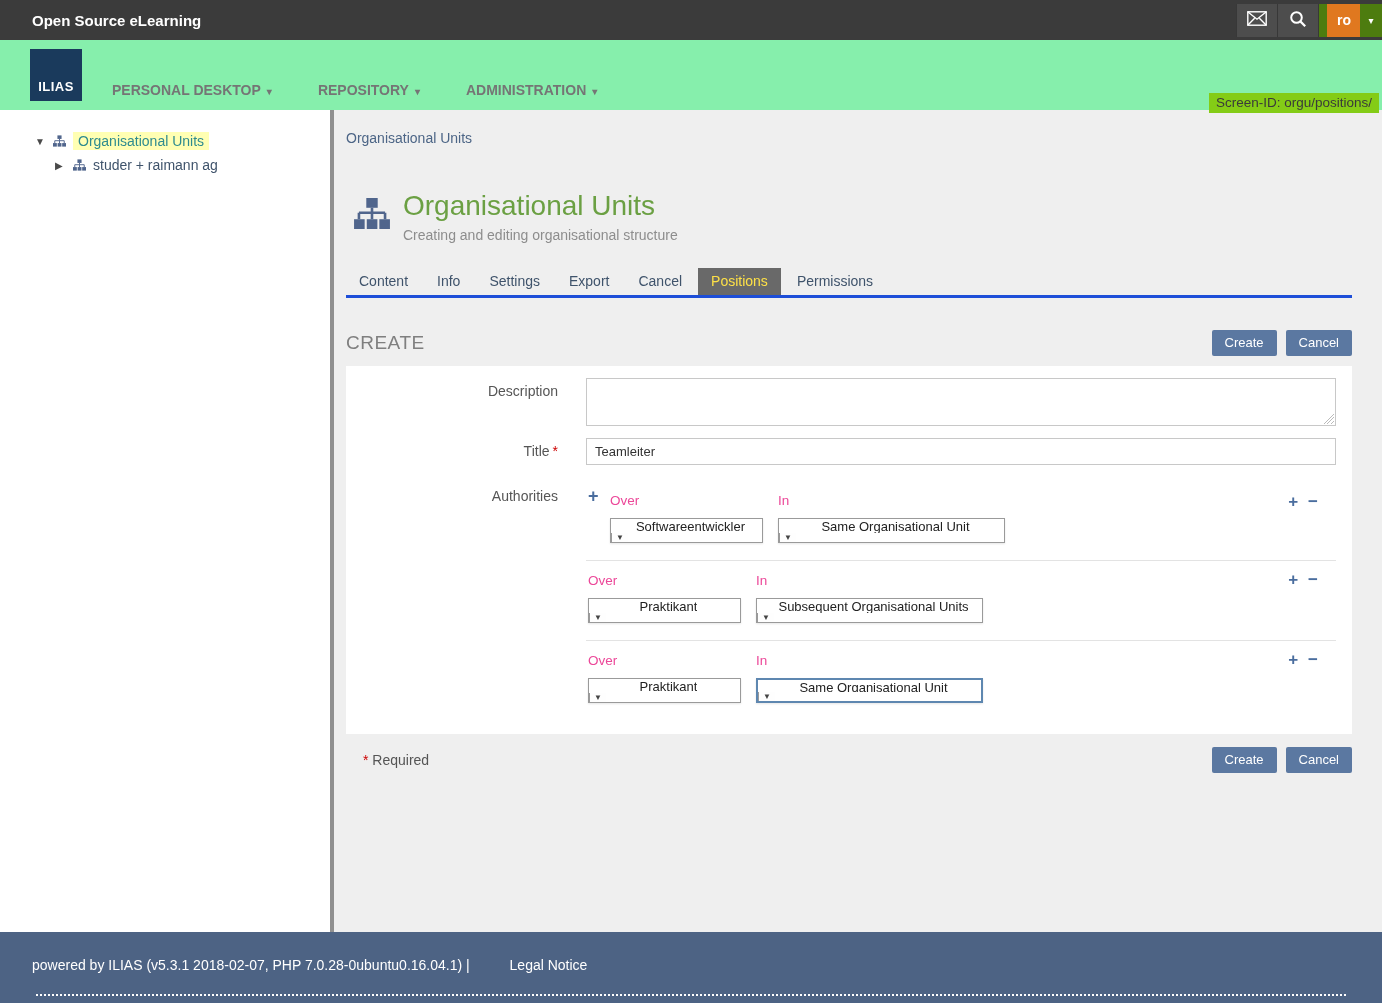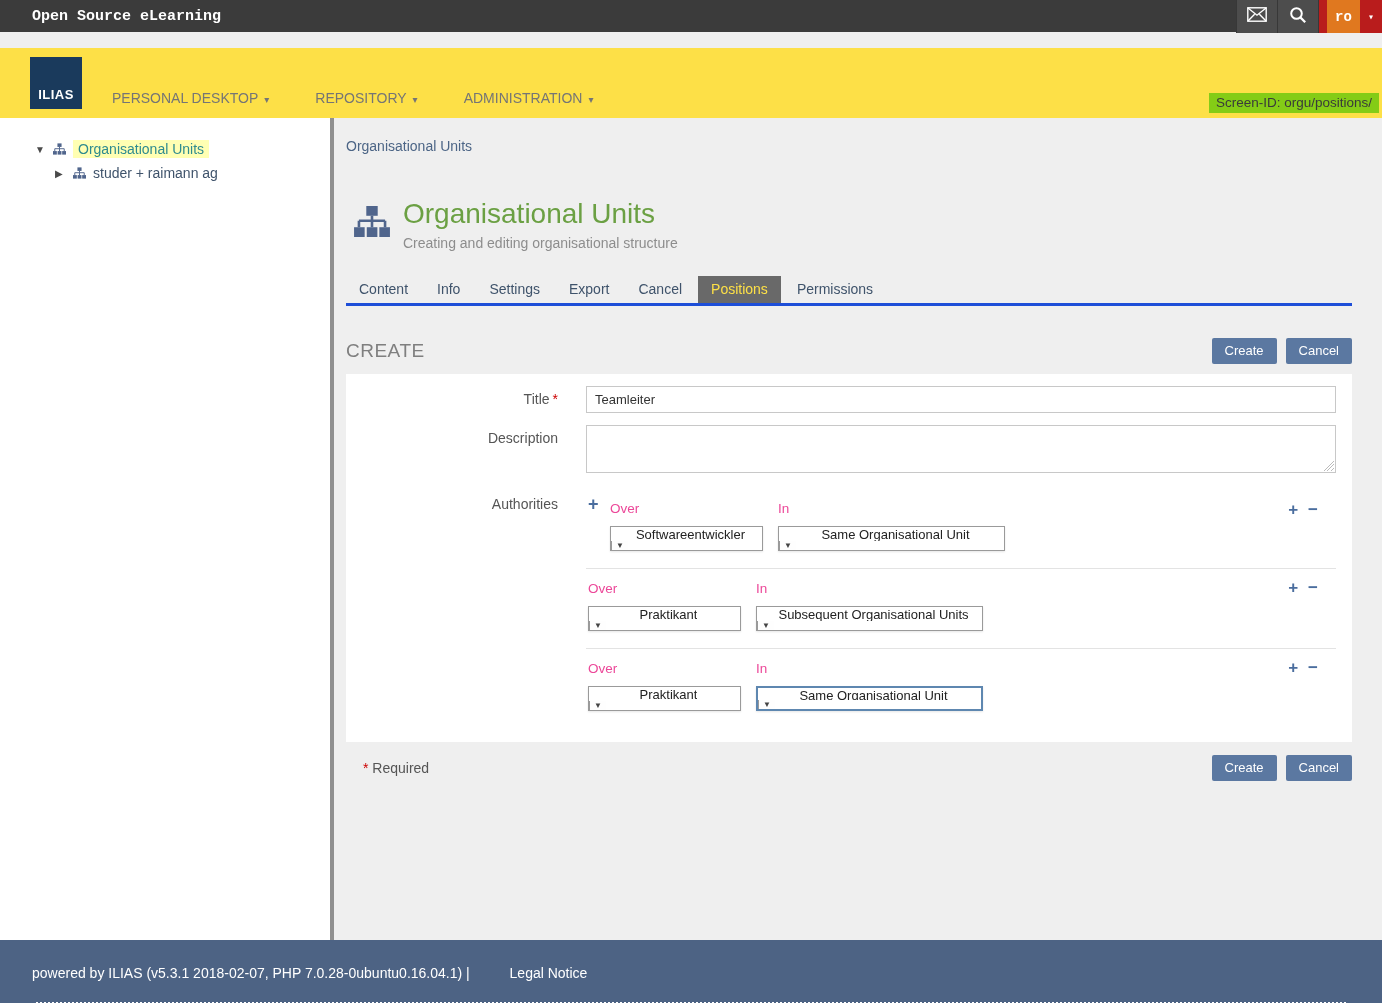--- a/index.html
+++ b/index.html
@@ -6,32 +6,32 @@
   html,body { width:1382px; height:1003px; }
   body {
     font-family:"Liberation Sans", sans-serif;
     background:#efefef;
     position:relative;
     overflow:hidden;
     font-size:14px;
     color:#333;
   }
   
-  .topbar { height:32px; background:#3b3b3b; display:flex; align-items:flex-start;font-family:Liberation Mono, monospace; }
+  .topbar { height:40px; background:#3b3b3b; display:flex; align-items:center; }
   .topbar-title { color:#fff; font-weight:bold; font-size:15px; padding-left:32px; align-self:center; }
   .topbar-right { margin-left:auto; display:flex; }
   .tb-block { width:41px; background:#4d4d4d; border-left:1px solid #383838; display:flex; align-items:center; justify-content:center; cursor:pointer; }
-  .tb-avatar-block { width:64px; background:#b91c1c; gap:8px; }
+  .tb-avatar-block { width:64px; background:#4d7c0f; gap:8px; }
   .avatar { width:33px; height:33px; background:#e0781f; color:#fff; font-weight:bold; font-size:14px; display:flex; align-items:center; justify-content:center; }
   .tb-caret { color:#fff; font-size:10px; }
   
-  .header { height:70px; background:#fde047; display:flex; align-items:center; padding-left:30px;margin-top:16px; }
+  .header { height:70px; background:#86efac; display:flex; align-items:center; padding-left:30px; }
   .logo { width:52px; height:52px; background:#1a3a5c; color:#fff; display:flex; align-items:flex-end; justify-content:center; padding-bottom:7px; font-weight:bold; font-size:13px; letter-spacing:.5px; cursor:pointer; }
   .nav { display:flex; margin-left:30px; gap:46px; margin-top:30px; }
-  .nav-item { color:#757575; font-size:14px; cursor:pointer; white-space:nowrap; }
+  .nav-item { color:#757575; font-size:14px; cursor:pointer; white-space:nowrap;font-weight:bold; }
   .nav-item .caret { font-size:10px; margin-left:6px; color:#757575; }
   
   .screen-id { position:absolute; top:93px; right:3px; background:#84cc16; color:#3a3a3a; font-size:13.5px; padding:2px 7px 3px; z-index:6; }
   
   .middle { display:flex; height:822px; background:#efefef; }
   .tree-panel { width:330px; background:#fff; padding-top:22px; flex-shrink:0; }
   .panel-divider { width:4px; background:#909090; flex-shrink:0; }
   .content { flex:1; padding:0 30px 0 12px; position:relative; }
   
   .tree-row { display:flex; align-items:center; font-size:14px; margin-bottom:7px; }
@@ -198,36 +198,36 @@
       <div class="section-title">CREATE</div>
       <div class="head-buttons">
         <button class="btn">Create</button>
         <button class="btn">Cancel</button>
       </div>
     </div>
 
     <div class="form-panel">
 
       <div class="form-row">
-        <div class="label-col"><span>Title</span><span class="req">*</span></div>
-        <div class="control-col">
-          <input class="text-input" type="text" value="Teamleiter" style="">
-        </div>
-      </div>
-
-      <div class="form-row">
         <div class="label-col">Description</div>
         <div class="control-col">
           <div class="ta-wrap">
             <textarea class="textarea" style=""></textarea>
             <div class="resize-corner"></div>
           </div>
         </div>
       </div>
 
+      <div class="form-row">
+        <div class="label-col"><span>Title</span><span class="req">*</span></div>
+        <div class="control-col">
+          <input class="text-input" type="text" value="Teamleiter" style="">
+        </div>
+      </div>
+
       <div class="form-row" style="padding-top:18px;">
         <div class="label-col">Authorities</div>
         <div class="control-col">
           <span class="auth-plus">+</span>
 
           <div class="auth-row first">
             <div class="auth-cols">
               <div class="auth-col1">
                 <div class="auth-label">Over</div>
                 <div class="sel">

